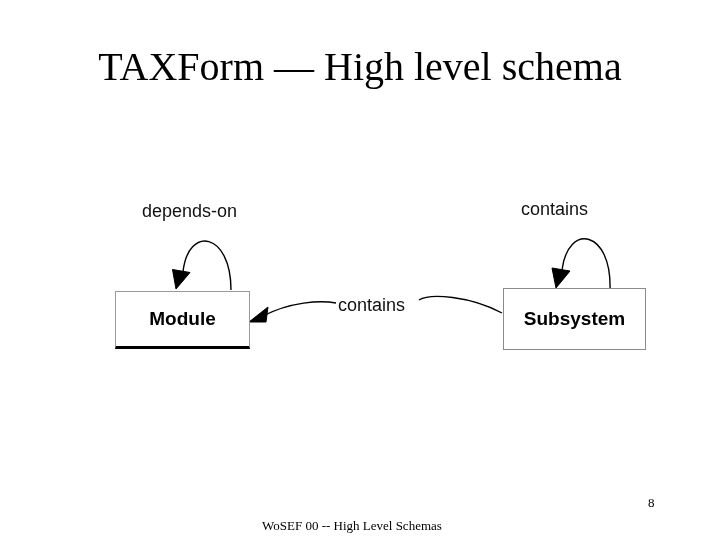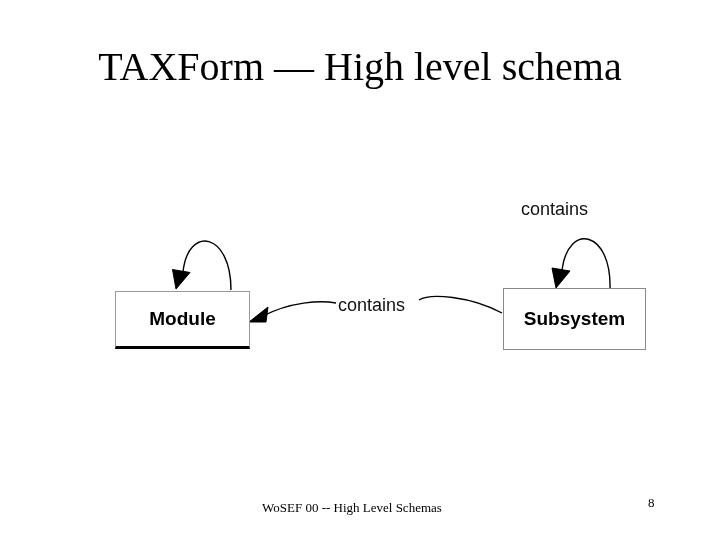--- a/index.html
+++ b/index.html
@@ -102,21 +102,21 @@
   }
   #label-contains-mid {
     left: 336px;
     top: 295px;
   }
 
   
   #footer-text {
     position: absolute;
     left: 262px;
-    top: 500px;
+    top: 518px;
     font-family: "Liberation Serif", serif;
     font-size: 13px;
     color: #000000;
     white-space: nowrap;
   }
   #footer-page-number {
     position: absolute;
     left: 648px;
     top: 495px;
     font-family: "Liberation Serif", serif;
@@ -158,20 +158,21 @@
     </svg>
 
     <div class="entity-box" id="box-subsystem">
       <span class="entity-label">Subsystem</span>
     </div>
 
     <div class="entity-box" id="box-module">
       <span class="entity-label">Module</span>
     </div>
 
+    <div class="edge-label" id="label-depends-on">depends-on</div>
 
     <div class="edge-label" id="label-contains-top">contains</div>
 
     <div class="edge-label" id="label-contains-mid">contains</div>
 
   </div>
 
   <div id="footer-text">WoSEF 00 -- High Level Schemas</div>
   <div id="footer-page-number">8</div>
 

